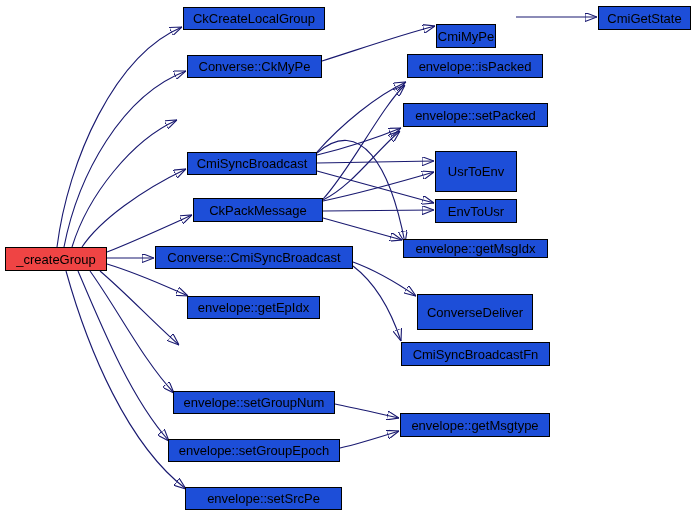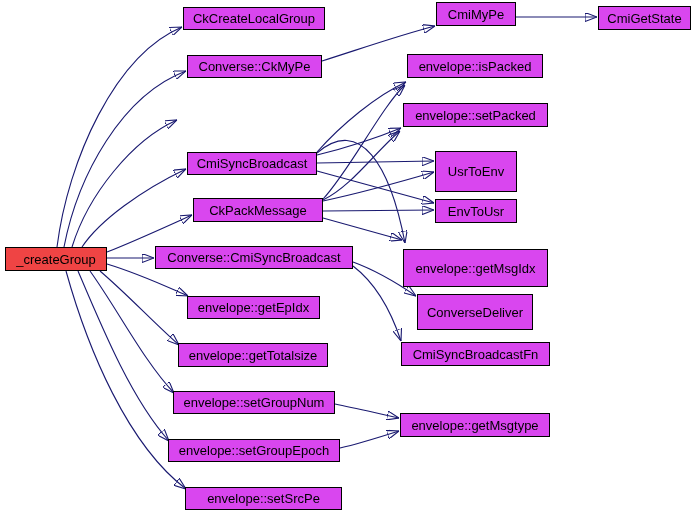--- a/index.html
+++ b/index.html
@@ -24,21 +24,21 @@
   }
   .edges-layer path, .edges-layer line {
     fill: none;
     stroke: #191970;
     stroke-width: 1.1;
   }
   .node {
     position: absolute;
     box-sizing: border-box;
     border: 1px solid #000000;
-    background: #d946ef;
+    background: #1d4ed8;
     color: #000000;
     font-size: 13px;
     text-align: center;
     white-space: nowrap;
     display: flex;
     align-items: center;
     justify-content: center;
     cursor: pointer;
   }
   .node.root {
@@ -93,30 +93,29 @@
   </svg>
 
   <div class="node root" style="left:5px;top:247px;width:102px;height:24px">_createGroup</div>
 
   <div class="node" style="left:183px;top:7px;width:142px;height:23px">CkCreateLocalGroup</div>
   <div class="node" style="left:187px;top:55px;width:135px;height:23px">Converse::CkMyPe</div>
   <div class="node" style="left:187px;top:152px;width:130px;height:23px">CmiSyncBroadcast</div>
   <div class="node" style="left:193px;top:198px;width:130px;height:24px">CkPackMessage</div>
   <div class="node" style="left:155px;top:246px;width:198px;height:23px">Converse::CmiSyncBroadcast</div>
   <div class="node" style="left:187px;top:296px;width:133px;height:23px">envelope::getEpIdx</div>
-  <div class="node" style="left:178px;top:343px;width:150px;height:24px">envelope::getTotalsize</div>
   <div class="node" style="left:173px;top:391px;width:162px;height:23px">envelope::setGroupNum</div>
   <div class="node" style="left:168px;top:439px;width:172px;height:23px">envelope::setGroupEpoch</div>
   <div class="node" style="left:185px;top:487px;width:157px;height:23px">envelope::setSrcPe</div>
 
-  <div class="node" style="left:436px;top:2px;width:80px;height:24px">CmiMyPe</div>
+  <div class="node" style="left:436px;top:24px;width:60px;height:24px">CmiMyPe</div>
   <div class="node" style="left:407px;top:54px;width:136px;height:24px">envelope::isPacked</div>
   <div class="node" style="left:403px;top:103px;width:145px;height:24px">envelope::setPacked</div>
   <div class="node" style="left:435px;top:151px;width:82px;height:41px">UsrToEnv</div>
   <div class="node" style="left:435px;top:199px;width:82px;height:24px">EnvToUsr</div>
-  <div class="node" style="left:403px;top:249px;width:145px;height:38px">envelope::getMsgIdx</div>
+  <div class="node" style="left:403px;top:239px;width:145px;height:19px">envelope::getMsgIdx</div>
   <div class="node" style="left:417px;top:294px;width:116px;height:36px">ConverseDeliver</div>
   <div class="node" style="left:401px;top:342px;width:149px;height:24px">CmiSyncBroadcastFn</div>
   <div class="node" style="left:400px;top:413px;width:150px;height:24px">envelope::getMsgtype</div>
 
   <div class="node" style="left:598px;top:6px;width:93px;height:24px">CmiGetState</div>
 
 </div>
 
 </body></html>

